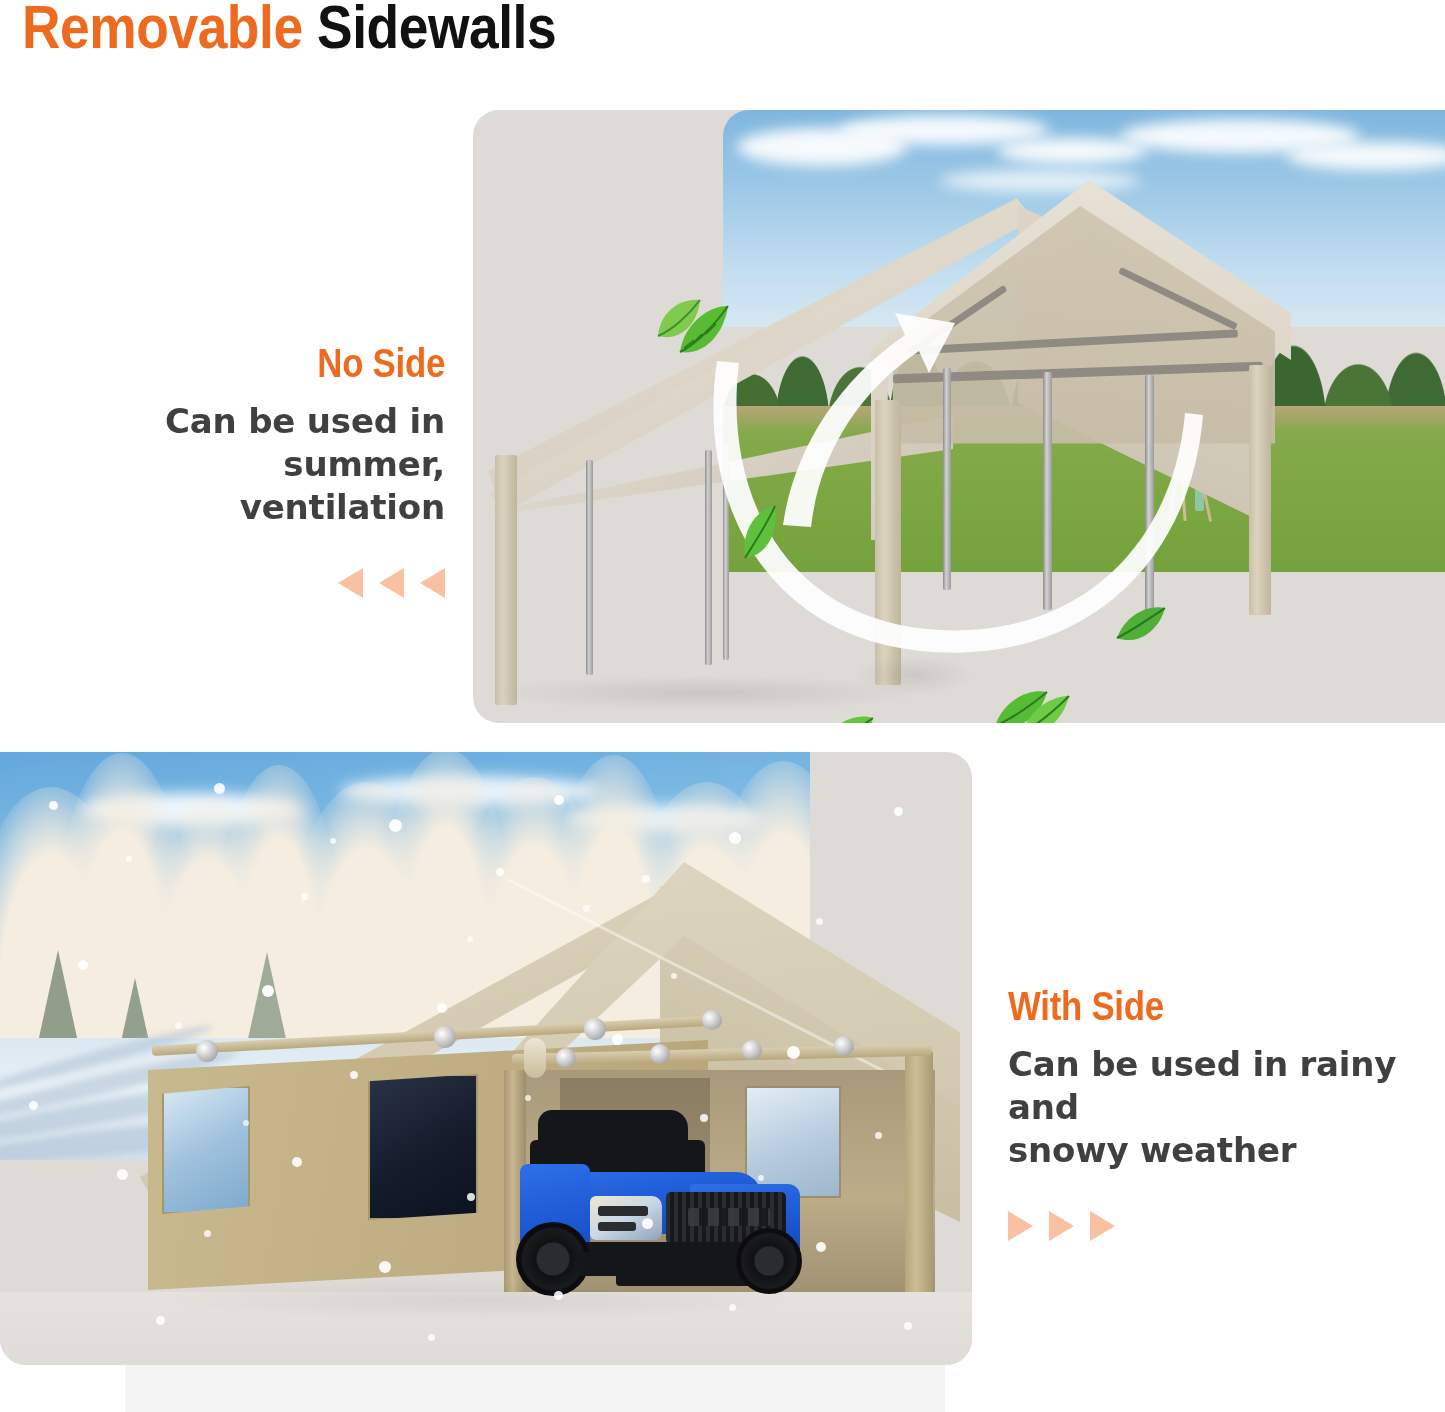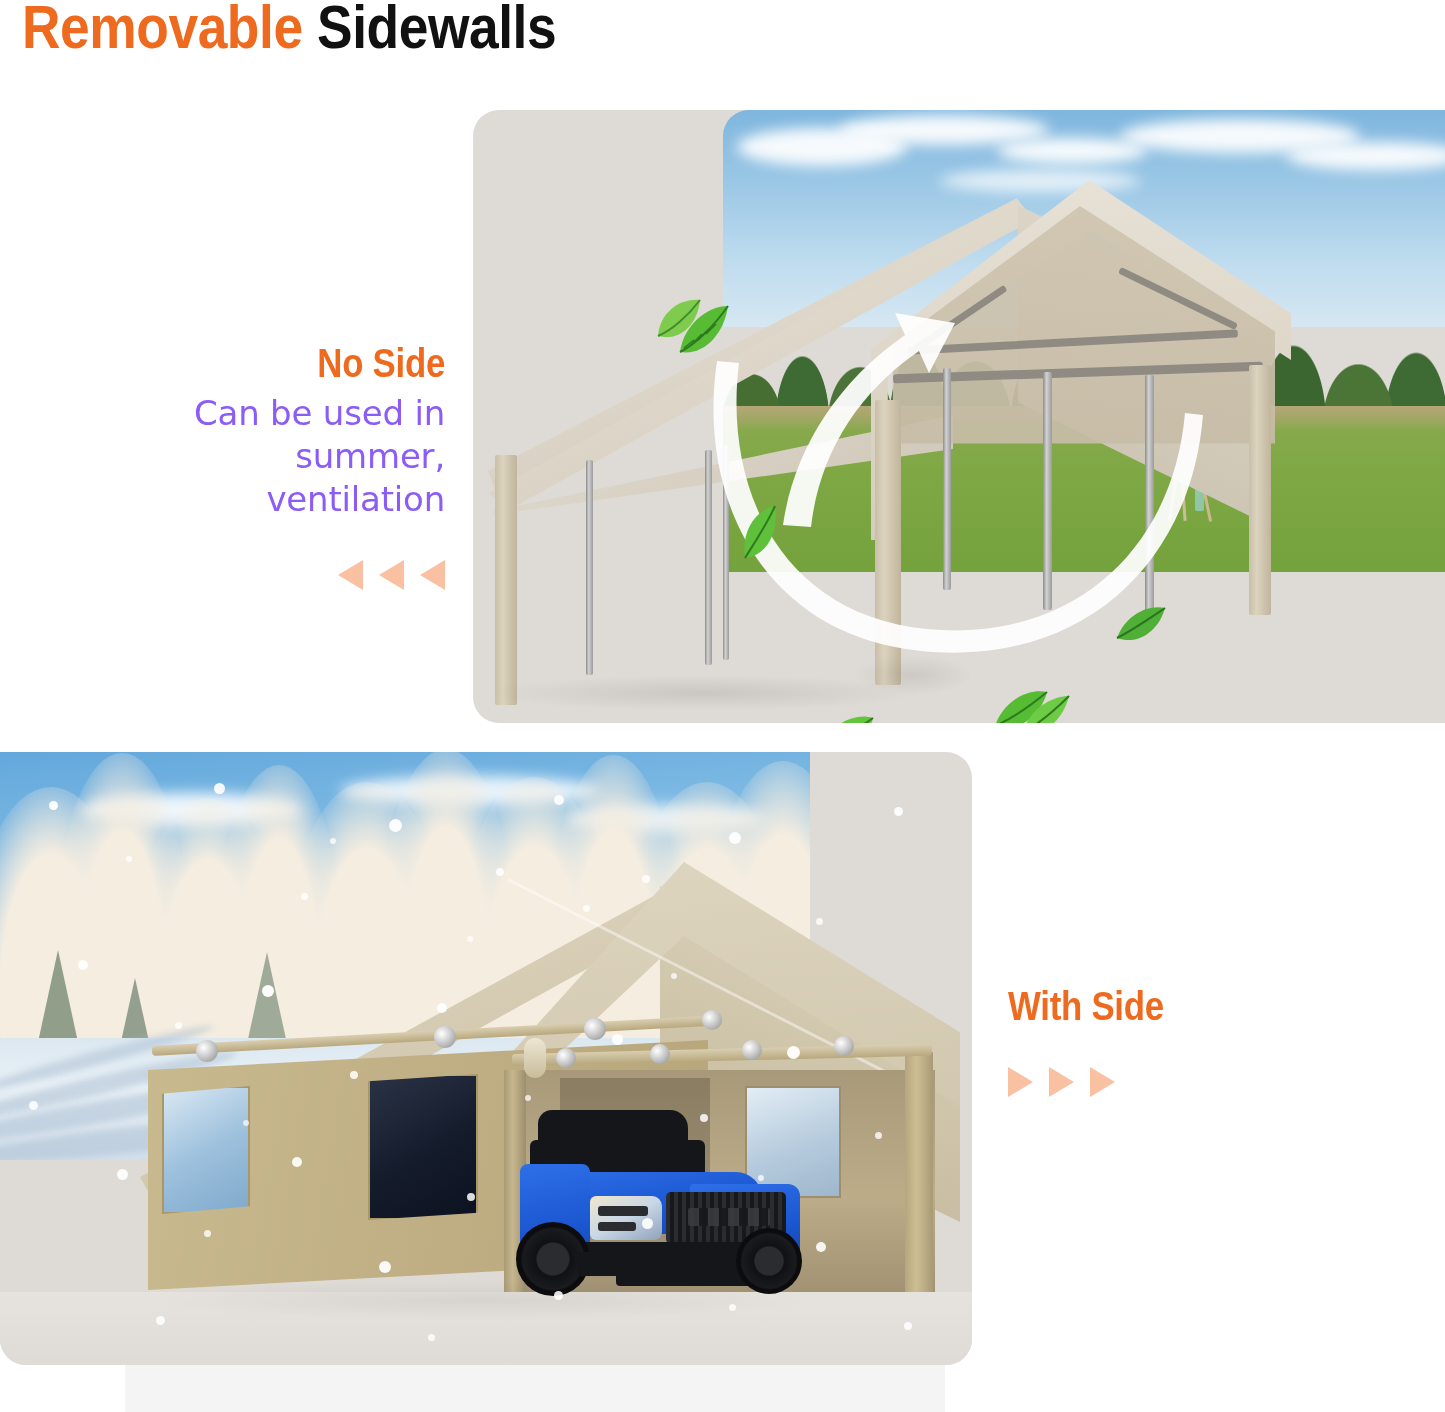--- a/index.html
+++ b/index.html
@@ -93,23 +93,23 @@
     text-align: right;
   }
   .kicker {
     font-family: "Liberation Sans Narrow","Liberation Sans", sans-serif;
     font-weight:700; font-size:40px; color:#ED6A1E; line-height:1.05;
     transform: scaleX(0.87); transform-origin: right top;
     letter-spacing:-0.3px;
   }
   .kicker.left { transform-origin:left top; }
   .bodytext {
-    margin-top: 8px;
+    margin-top: 16px;
     font-family:"DejaVu Sans","Liberation Sans", sans-serif;
-    font-weight:400; font-size:34px; color:#8b5cf6; line-height:1.26;
+    font-weight:700; font-size:34px; color:#404040; line-height:1.26;
     letter-spacing:-0.2px;
   }
   .arrows { margin-top: 40px; display:flex; gap:16px; }
   .arrows.right-align { justify-content:flex-end; }
   .tri-left {
     width:0;height:0; border-top:15px solid transparent; border-bottom:15px solid transparent;
     border-right:25px solid #F9C0A2;
   }
   .tri-right {
     width:0;height:0; border-top:15px solid transparent; border-bottom:15px solid transparent;
@@ -466,18 +466,22 @@
       <div class="flake" style="left:60%;top:25%;width:7px;height:7px;opacity:.8;"></div>
       <div class="flake" style="left:25%;top:60%;width:6px;height:6px;opacity:.7;"></div>
       <div class="flake" style="left:51%;top:19%;width:8px;height:8px;opacity:.85;"></div>
       <div class="flake" style="left:78%;top:69%;width:6px;height:6px;opacity:.75;"></div>
     </div>
   </div>
 </div>
 
 <div id="block-withside">
   <div class="kicker left">With Side</div>
+  <div class="bodytext">
+    <div style="white-space:pre-line;">Can be used in rainy and
+snowy weather</div>
+  </div>
   <div class="arrows">
     <span class="tri-right"></span>
     <span class="tri-right"></span>
     <span class="tri-right"></span>
   </div>
 </div>
 
 </body></html>

